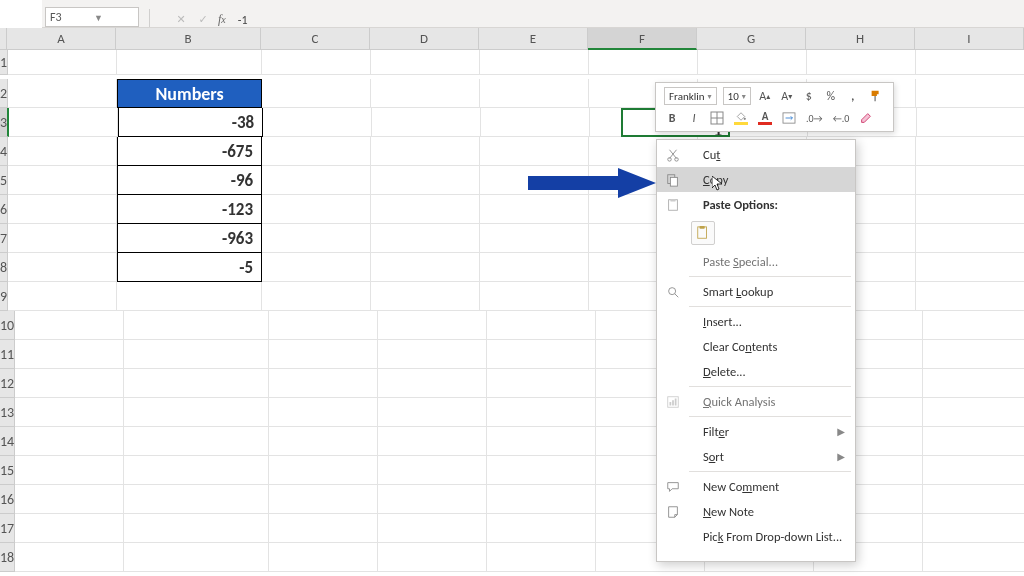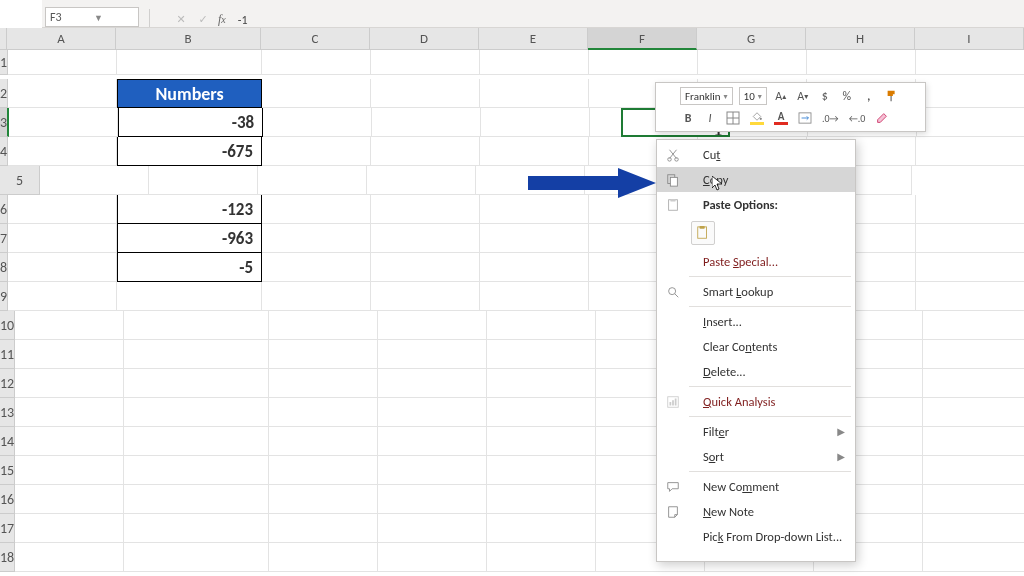--- a/index.html
+++ b/index.html
@@ -84,21 +84,21 @@
     z-index:5;
     overflow:hidden;
   }
 
   
   .mini-toolbar {
     position:absolute;
     background:#fff;
     border:1px solid #c8c6c4;
     box-shadow:1px 2px 6px rgba(0,0,0,0.15);
-    padding:4px 24px;
+    padding:4px 8px;
     display:flex; flex-direction:column; gap:4px;
     font-size:12px;
     z-index:20;
   }
   .mt-row { display:flex; align-items:center; gap:6px; }
   .mt-btn { min-width:16px; height:18px; display:flex; align-items:center; justify-content:center; color:#555; cursor:pointer; padding:0 2px; }
   .mt-sel { height:18px; border:1px solid #c8c6c4; display:flex; align-items:center; padding:0 4px; font-size:11px; gap:3px; background:#fff; }
   .mt-sel .dd { font-size:8px; color:#888; }
   .mt-btn.bold { font-weight:bold; }
   .mt-btn.italic { font-style:italic; }
@@ -120,21 +120,21 @@
   }
   .cm-item {
     padding:5px 10px 5px 46px;
     position:relative;
     color:#333;
     display:flex; align-items:center; justify-content:space-between;
     cursor:default;
   }
   .cm-item .u { text-decoration: underline; }
   .cm-item.hover { background:#d6d6d6; }
-  .cm-item.disabled { color:#7f1d1d;text-align:center; }
+  .cm-item.disabled { color:#737373;text-align:center; }
   .cm-item.bold { font-weight:bold; }
   .cm-icon {
     position:absolute; left:8px; top:50%; transform:translateY(-50%);
     width:16px; height:16px; display:flex; align-items:center; justify-content:center;
     color:#888; font-size:12px;
   }
   .cm-sep { height:1px; background:#e1dfdd; margin:2px 4px 2px 32px; }
   .cm-sub { font-size:10px; color:#888; margin-left:auto; }
   .paste-opts { padding:4px 10px 4px 34px; display:flex; gap:6px; }
   .paste-thumb { width:24px; height:24px; border:1px solid #d0cfce; border-radius:2px; background:#fafafa; display:flex; align-items:center; justify-content:center; }
@@ -227,20 +227,21 @@
         <div class="cell"></div>
         <div class="cell"></div>
         <div class="cell"></div>
         <div class="cell"></div>
         <div class="cell"></div>
         <div class="cell"></div>
       </div>
       <div class="row">
         <div class="row-h">5</div>
         <div class="cell"></div>
+        <div class="cell num-cell" style="flex-basis: 145px;">-96</div>
         <div class="cell"></div>
         <div class="cell"></div>
         <div class="cell"></div>
         <div class="cell"></div>
         <div class="cell"></div>
         <div class="cell"></div>
         <div class="cell"></div>
       </div>
       <div class="row">
         <div class="row-h">6</div>

